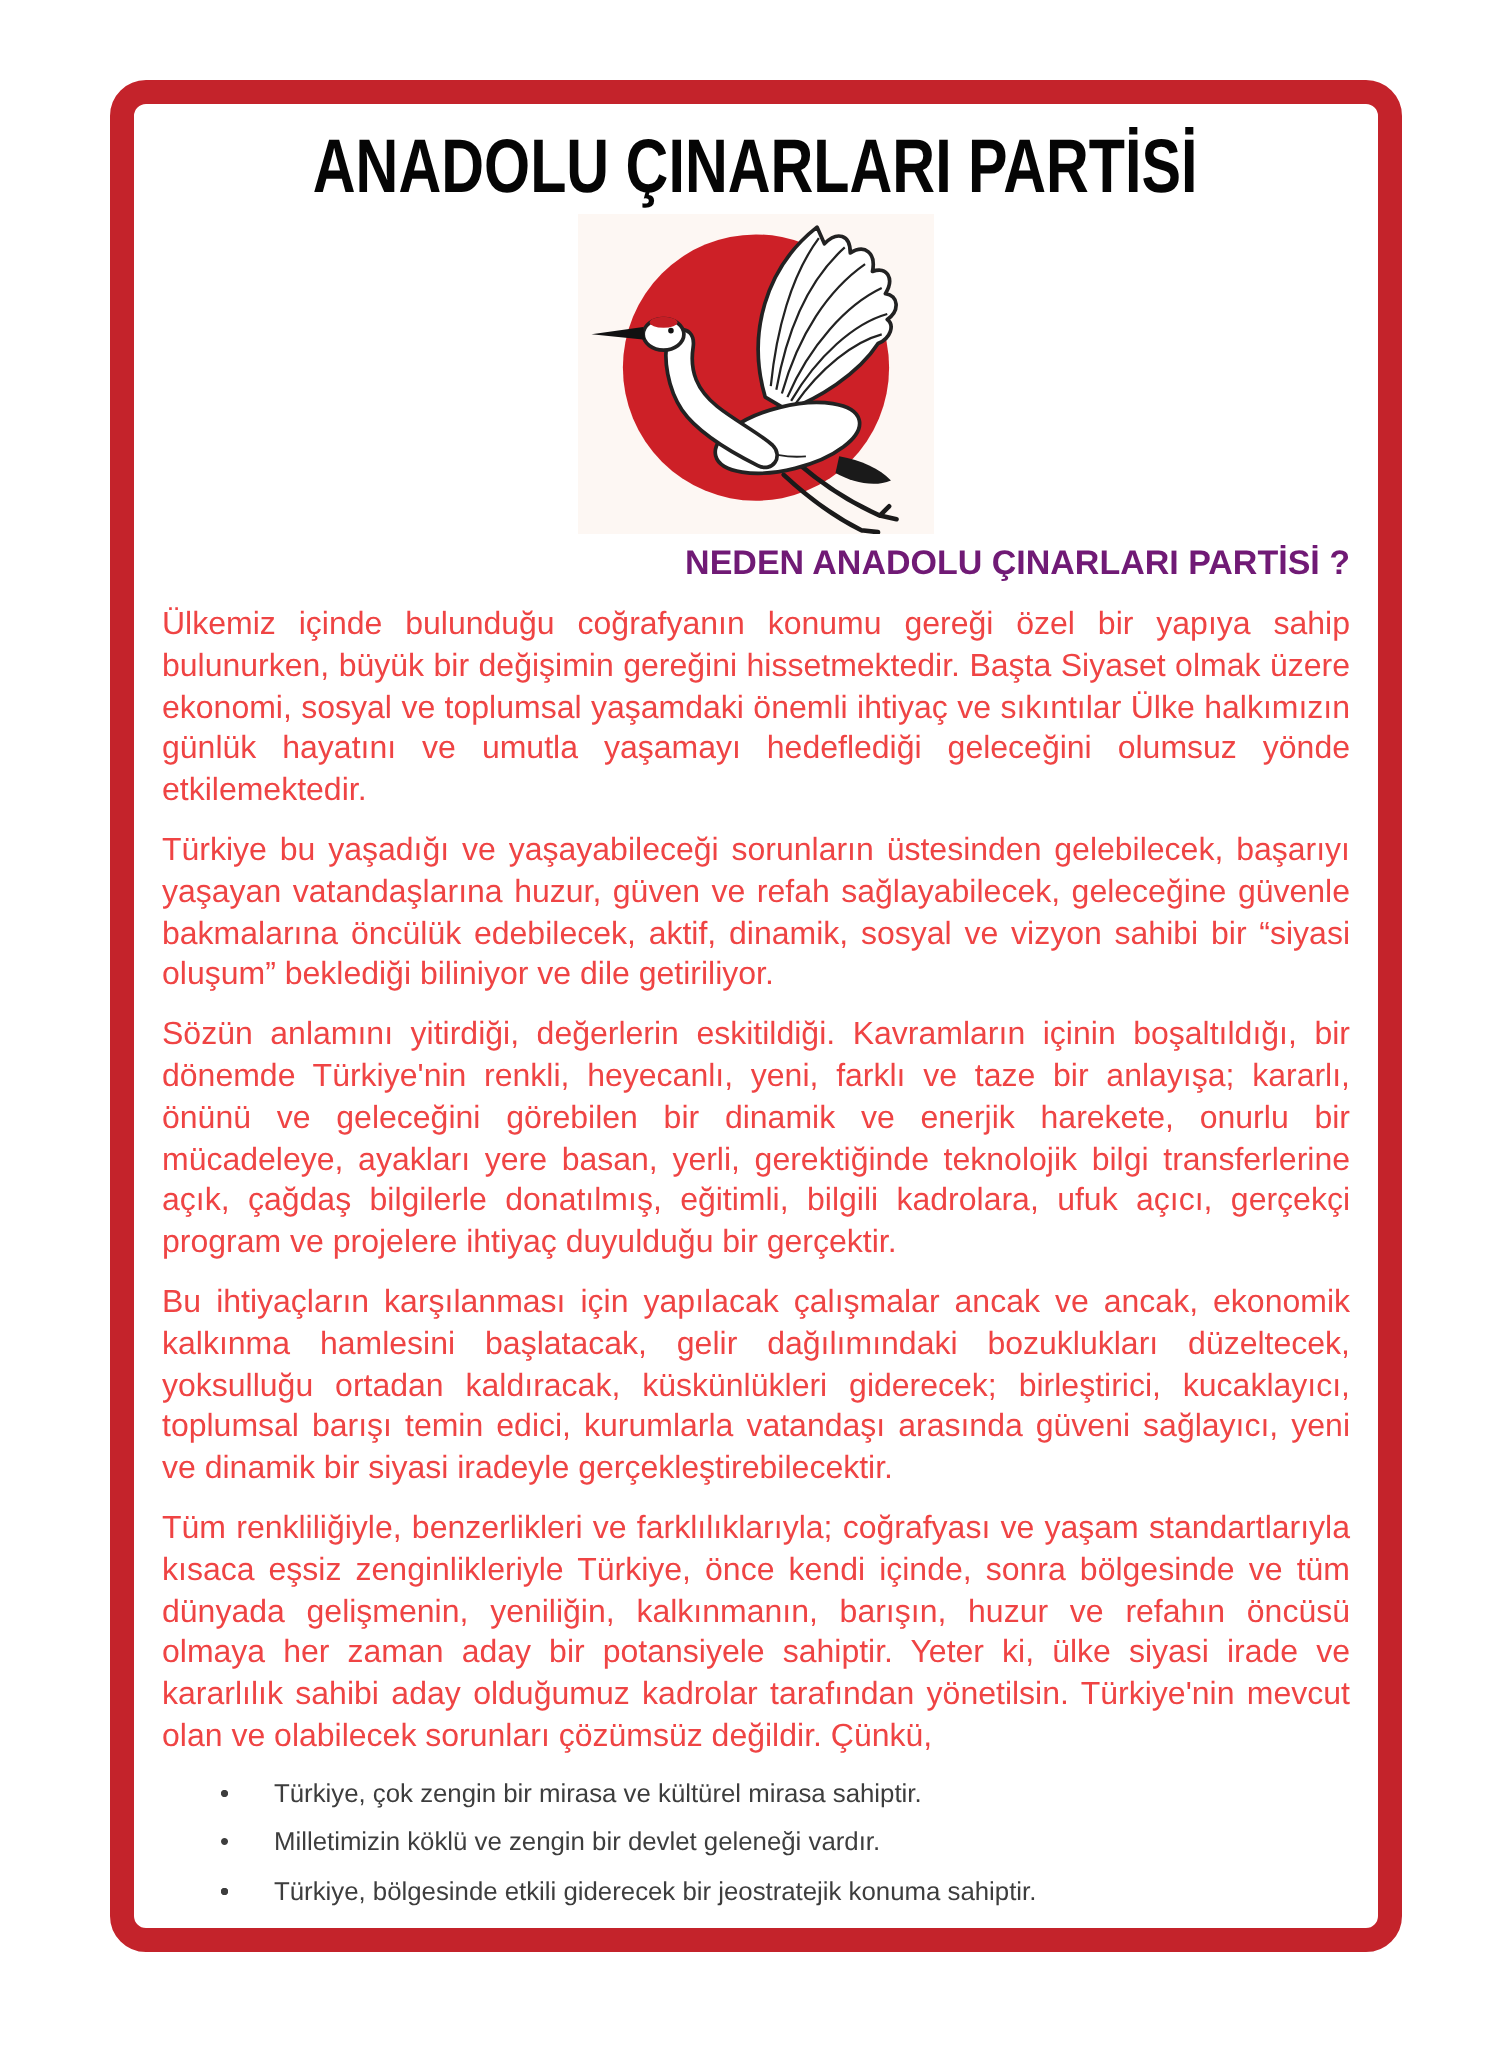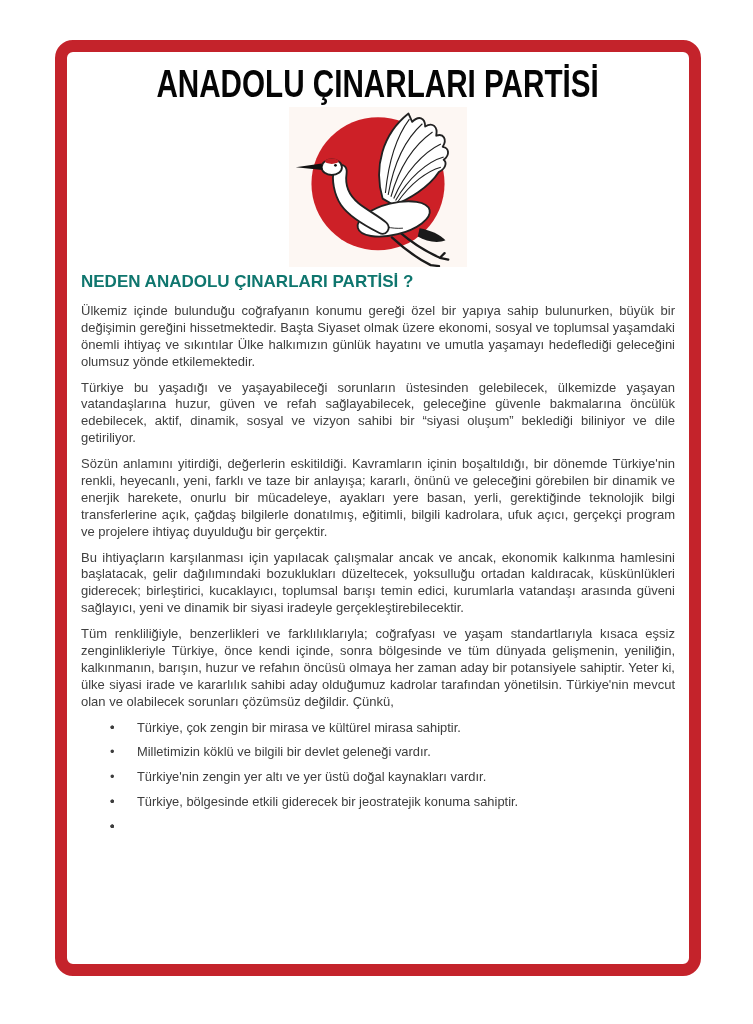--- a/index.html
+++ b/index.html
@@ -45,30 +45,30 @@
     display: flex;
     justify-content: center;
     margin-top: 4px;
   }
   .logo-box {
     width: 178px; height: 160px;
     background: #fdf7f3;
     display: flex; align-items: center; justify-content: center;
   }
   .subheading {
-    text-align: left;
+    text-align: right;
     font-size: 17px;
     font-weight: bold;
-    color: #0f766e;
+    color: #701a75;
     margin: 5px 0 11px 0;
   }
   .body-paragraph {
-    font-size: 13px;
+    font-size: 16px;
     line-height: 1.3;
-    color: #404040;
+    color: #ef4444;
     text-align: justify;
     margin: 0 0 9px 0;
   }
   ul.bullet-list {
     list-style: none;
     margin: 3px 0 0 0;
     padding: 0;
   }
   ul.bullet-list li {
     position: relative;
@@ -132,31 +132,31 @@
 
             <polygon points="6,64 34,60 35,67" fill="#111111"></polygon>
           </svg>
         </div>
       </div>
 
       <div class="subheading">NEDEN ANADOLU ÇINARLARI PARTİSİ ?</div>
 
       <div>
         <p class="body-paragraph">Ülkemiz içinde bulunduğu coğrafyanın konumu gereği özel bir yapıya sahip bulunurken, büyük bir değişimin gereğini hissetmektedir. Başta Siyaset olmak üzere ekonomi, sosyal ve toplumsal yaşamdaki önemli ihtiyaç ve sıkıntılar Ülke halkımızın günlük hayatını ve umutla yaşamayı hedeflediği geleceğini olumsuz yönde etkilemektedir.</p>
-        <p class="body-paragraph">Türkiye bu yaşadığı ve yaşayabileceği sorunların üstesinden gelebilecek, ülkemizde yaşayan vatandaşlarına huzur, güven ve refah sağlayabilecek, geleceğine güvenle bakmalarına öncülük edebilecek, aktif, dinamik, sosyal ve vizyon sahibi bir “siyasi oluşum” beklediği biliniyor ve dile getiriliyor.</p>
+        <p class="body-paragraph">Türkiye bu yaşadığı ve yaşayabileceği sorunların üstesinden gelebilecek, başarıyı yaşayan vatandaşlarına huzur, güven ve refah sağlayabilecek, geleceğine güvenle bakmalarına öncülük edebilecek, aktif, dinamik, sosyal ve vizyon sahibi bir “siyasi oluşum” beklediği biliniyor ve dile getiriliyor.</p>
         <p class="body-paragraph">Sözün anlamını yitirdiği, değerlerin eskitildiği. Kavramların içinin boşaltıldığı, bir dönemde Türkiye'nin renkli, heyecanlı, yeni, farklı ve taze bir anlayışa; kararlı, önünü ve geleceğini görebilen bir dinamik ve enerjik harekete, onurlu bir mücadeleye, ayakları yere basan, yerli, gerektiğinde teknolojik bilgi transferlerine açık, çağdaş bilgilerle donatılmış, eğitimli, bilgili kadrolara, ufuk açıcı, gerçekçi program ve projelere ihtiyaç duyulduğu bir gerçektir.</p>
         <p class="body-paragraph">Bu ihtiyaçların karşılanması için yapılacak çalışmalar ancak ve ancak, ekonomik kalkınma hamlesini başlatacak, gelir dağılımındaki bozuklukları düzeltecek, yoksulluğu ortadan kaldıracak, küskünlükleri giderecek; birleştirici, kucaklayıcı, toplumsal barışı temin edici, kurumlarla vatandaşı arasında güveni sağlayıcı, yeni ve dinamik bir siyasi iradeyle gerçekleştirebilecektir.</p>
         <p class="body-paragraph">Tüm renkliliğiyle, benzerlikleri ve farklılıklarıyla; coğrafyası ve yaşam standartlarıyla kısaca eşsiz zenginlikleriyle Türkiye, önce kendi içinde, sonra bölgesinde ve tüm dünyada gelişmenin, yeniliğin, kalkınmanın, barışın, huzur ve refahın öncüsü olmaya her zaman aday bir potansiyele sahiptir. Yeter ki, ülke siyasi irade ve kararlılık sahibi aday olduğumuz kadrolar tarafından yönetilsin. Türkiye'nin mevcut olan ve olabilecek sorunları çözümsüz değildir. Çünkü,</p>
       </div>
 
       <ul class="bullet-list">
         <li><span class="bullet-marker">•</span></li>
         <li><span class="bullet-marker">•</span><span>Türkiye, çok zengin bir mirasa ve kültürel mirasa sahiptir.</span></li>
-        <li><span class="bullet-marker">•</span><span>Milletimizin köklü ve bilgili bir devlet geleneği vardır.</span></li>
-        <li><span class="bullet-marker">•</span><span>Türkiye'nin zengin yer altı ve yer üstü doğal kaynakları vardır.</span></li>
+        <li><span class="bullet-marker">•</span><span>Milletimizin köklü ve zengin bir devlet geleneği vardır.</span></li>
+        <li><span class="bullet-marker">•</span></li>
         <li><span class="bullet-marker">•</span></li>
         <li><span class="bullet-marker">•</span><span>Türkiye, bölgesinde etkili giderecek bir jeostratejik konuma sahiptir.</span></li>
         <li><span class="bullet-marker">•</span></li>
         <li><span class="bullet-marker">•</span></li>
         <li><span class="bullet-marker">•</span></li>
       </ul>
 
     </div>
   </div>
 </div>

